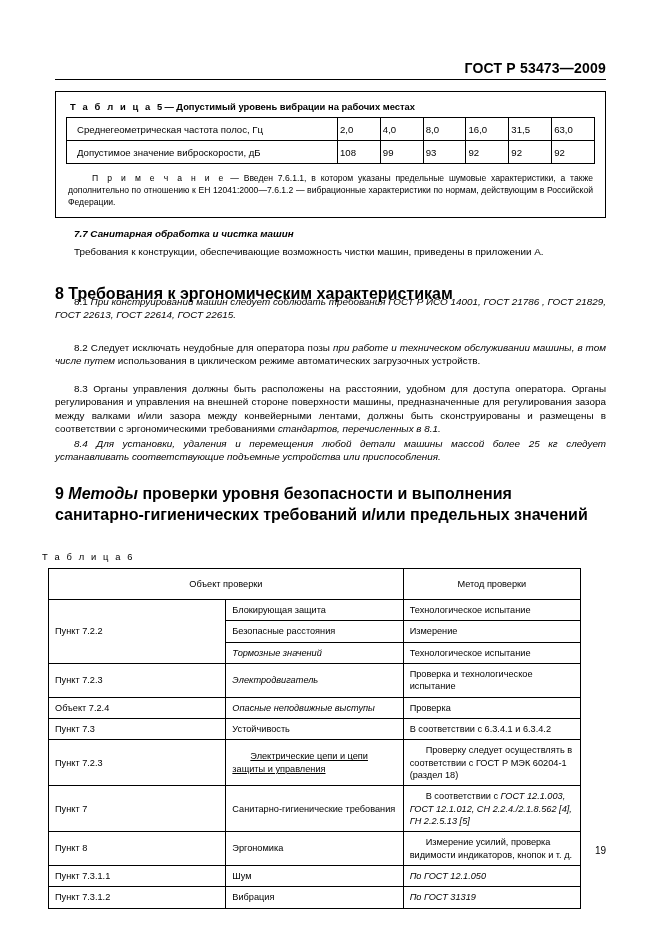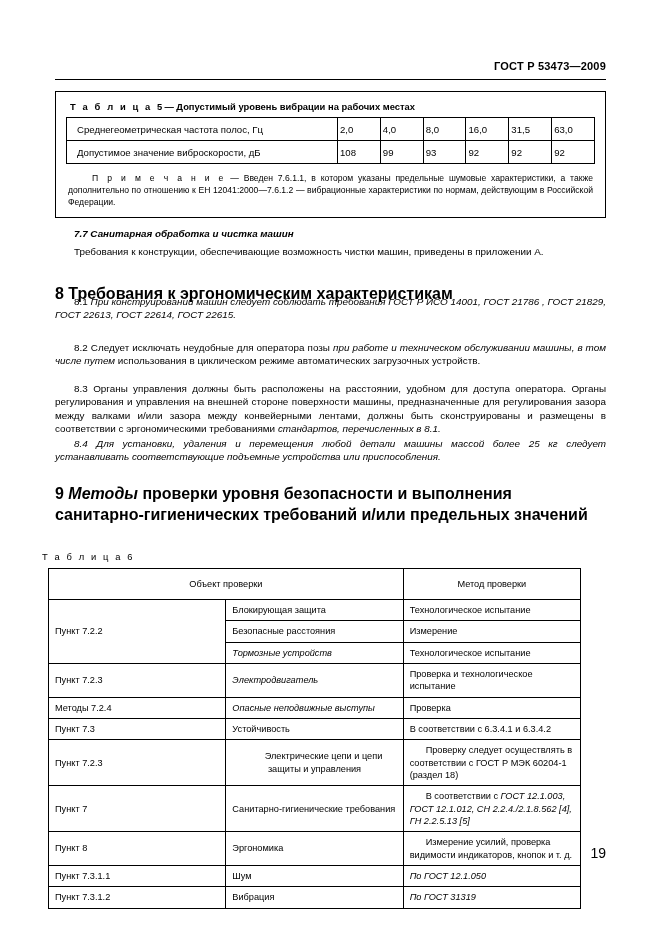--- a/index.html
+++ b/index.html
@@ -24,21 +24,21 @@
     padding: 0;
   }
 
   
   .doc-header {
     position: absolute;
     left: 55px;
     top: 60px;
     width: 551px;
     text-align: right;
-    font-size: 11px;
+    font-size: 14px;
     font-weight: bold;
     letter-spacing: 0.2px;
   }
   .header-rule {
     position: absolute;
     left: 55px;
     top: 79px;
     width: 551px;
     height: 1.4px;
     background: #000;
@@ -151,21 +151,21 @@
   td.c-met   { text-align: center; }
   td.c-obj.lft, td.c-met.lft { text-align: left; }
 
   
   .page-num {
     position: absolute;
     left: 55px;
     top: 845px;
     width: 551px;
     text-align: right;
-    font-size: 14px;
+    font-size: 10px;
   }
 </style>
 </head>
 <body>
 
 <div class="page">
 
   <div class="doc-header">ГОСТ Р 53473—2009</div>
   <div class="header-rule"></div>
 
@@ -245,41 +245,41 @@
       <tr>
         <td class="c-punkt" rowspan="3">Пункт 7.2.2</td>
         <td class="c-obj lft">Блокирующая защита</td>
         <td class="c-met lft">Технологическое испытание</td>
       </tr>
       <tr>
         <td class="c-obj lft">Безопасные расстояния</td>
         <td class="c-met lft">Измерение</td>
       </tr>
       <tr>
-        <td class="c-obj lft it">Тормозные устройств</td>
+        <td class="c-obj lft it">Тормозные значений</td>
         <td class="c-met lft">Технологическое испытание</td>
       </tr>
       <tr>
         <td class="c-punkt">Пункт 7.2.3</td>
         <td class="c-obj lft it">Электродвигатель</td>
         <td class="c-met lft">Проверка и технологическое испытание</td>
       </tr>
       <tr>
-        <td class="c-punkt">Методы 7.2.4</td>
+        <td class="c-punkt">Объект 7.2.4</td>
         <td class="c-obj lft it">Опасные неподвижные выступы</td>
         <td class="c-met lft">Проверка</td>
       </tr>
       <tr>
         <td class="c-punkt">Пункт 7.3</td>
         <td class="c-obj lft">Устойчивость</td>
         <td class="c-met lft">В соответствии с 6.3.4.1 и 6.3.4.2</td>
       </tr>
       <tr>
         <td class="c-punkt">Пункт 7.2.3</td>
-        <td class="c-obj"><span style="display:inline-block;text-align:center;text-indent:18px;">Электрические цепи и цепи защиты и управления</span></td>
+        <td class="c-obj"><span style="display:inline-block;text-align:left;text-indent:18px;text-decoration:underline;">Электрические цепи и цепи защиты и управления</span></td>
         <td class="c-met"><span style="display:inline-block;text-align:left;text-indent:16px;">Проверку следует осуществлять в соответствии с ГОСТ Р МЭК 60204-1 (раздел 18)</span></td>
       </tr>
       <tr>
         <td class="c-punkt">Пункт 7</td>
         <td class="c-obj lft">Санитарно-гигиенические требования</td>
         <td class="c-met"><span style="display:inline-block;text-align:left;text-indent:16px;"><span>В соответствии с </span><span class="it">ГОСТ 12.1.003, ГОСТ 12.1.012, СН 2.2.4./2.1.8.562 [4], ГН 2.2.5.13 [5]</span></span></td>
       </tr>
       <tr>
         <td class="c-punkt">Пункт 8</td>
         <td class="c-obj lft">Эргономика</td>

